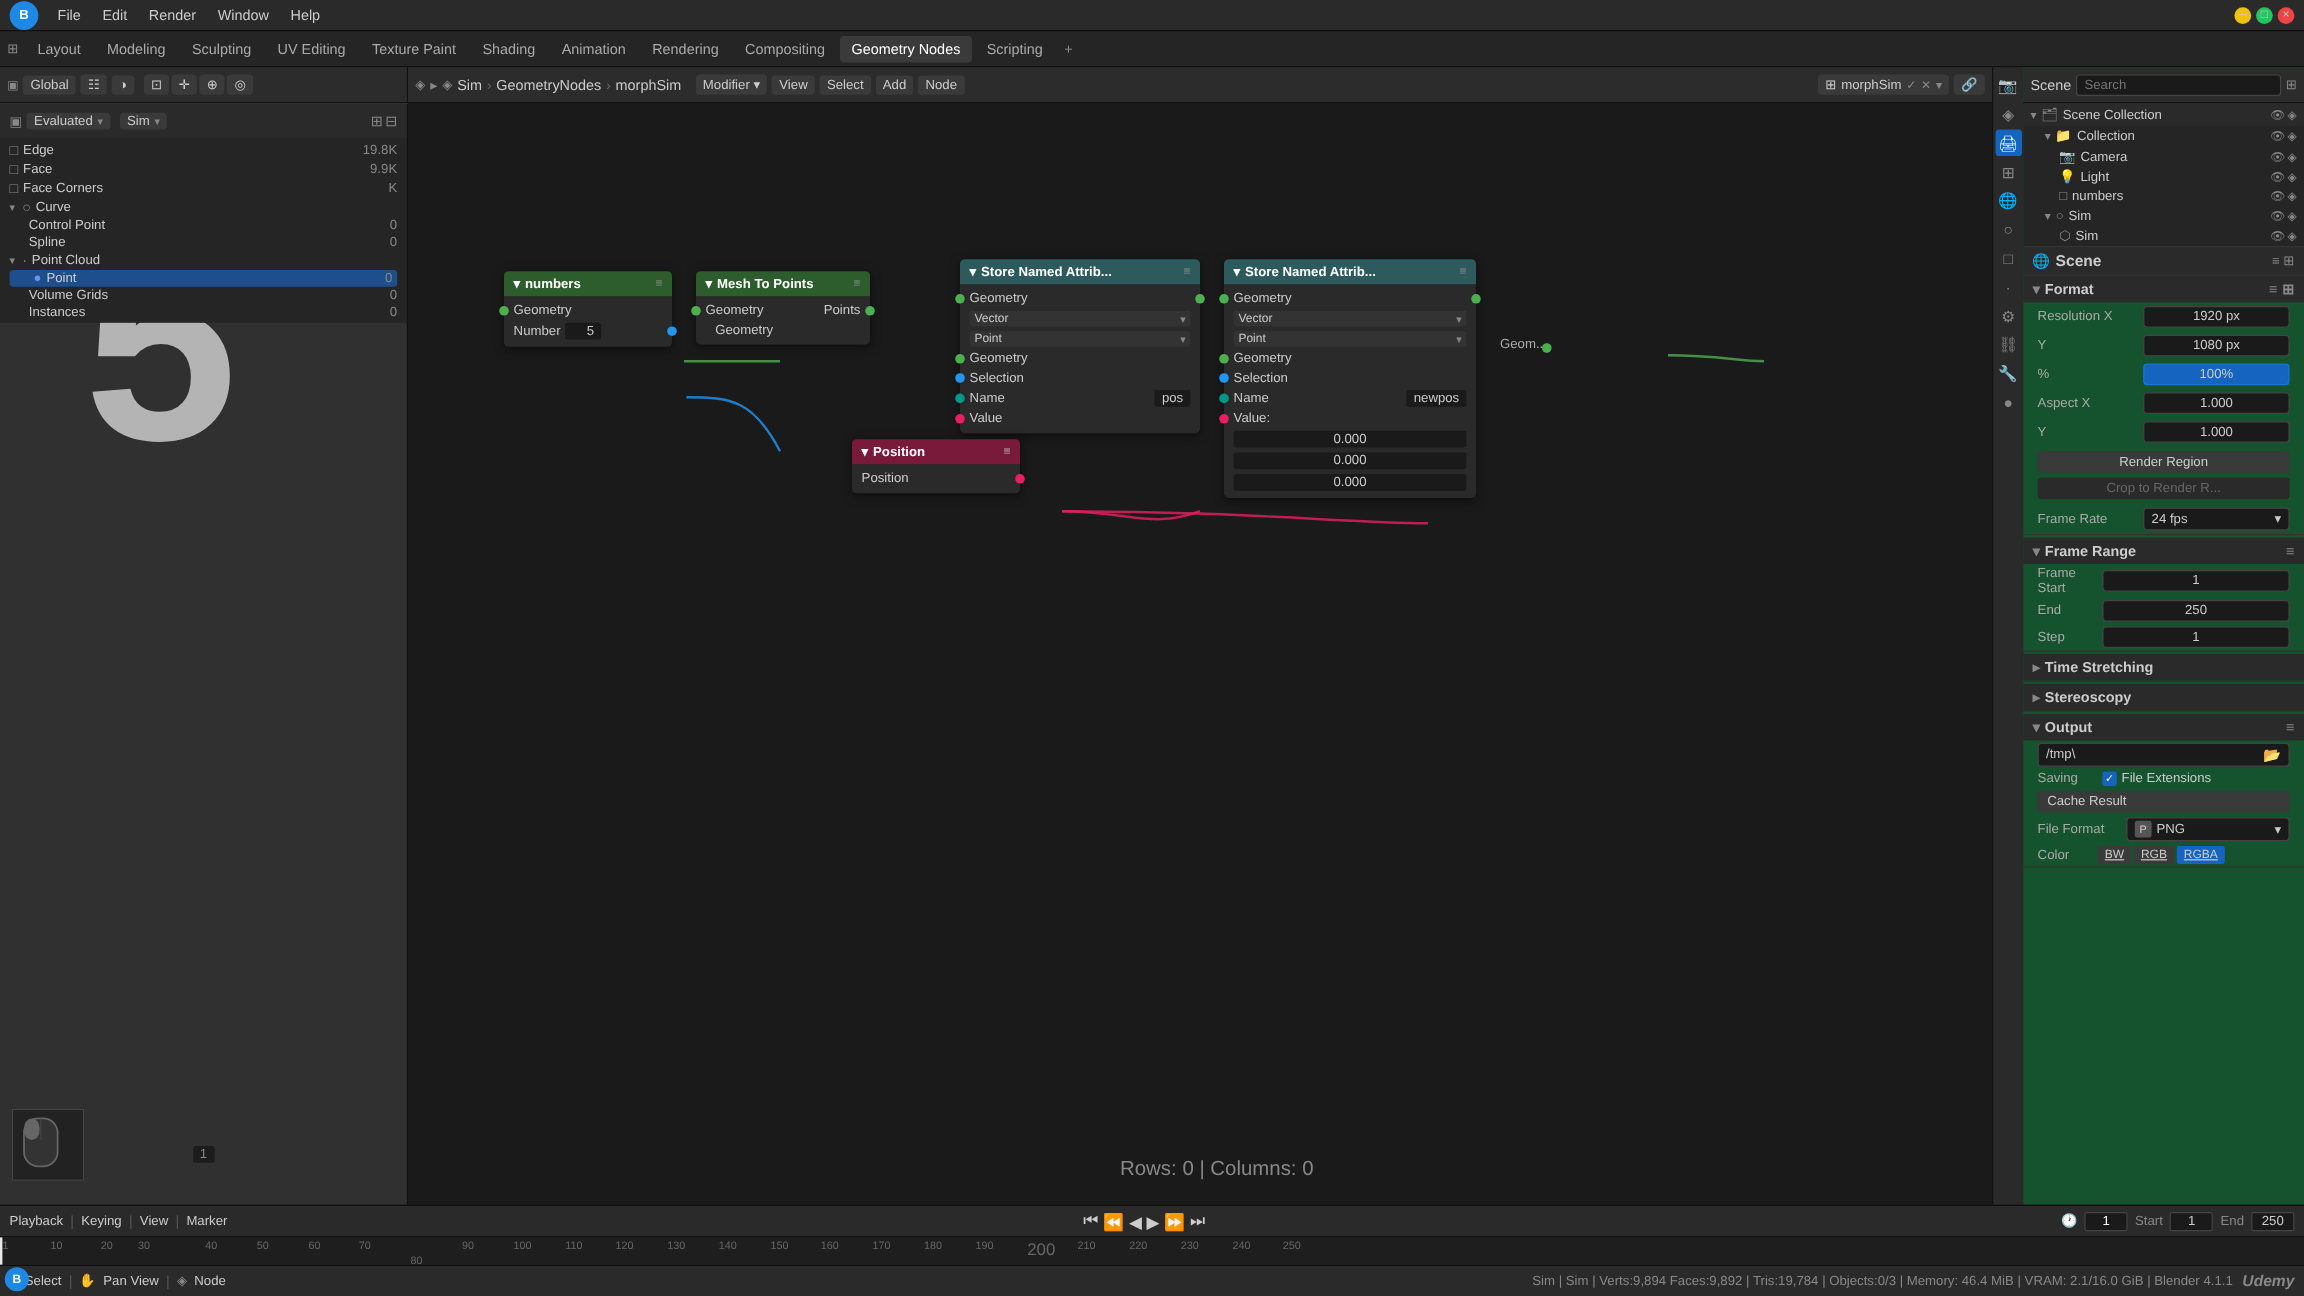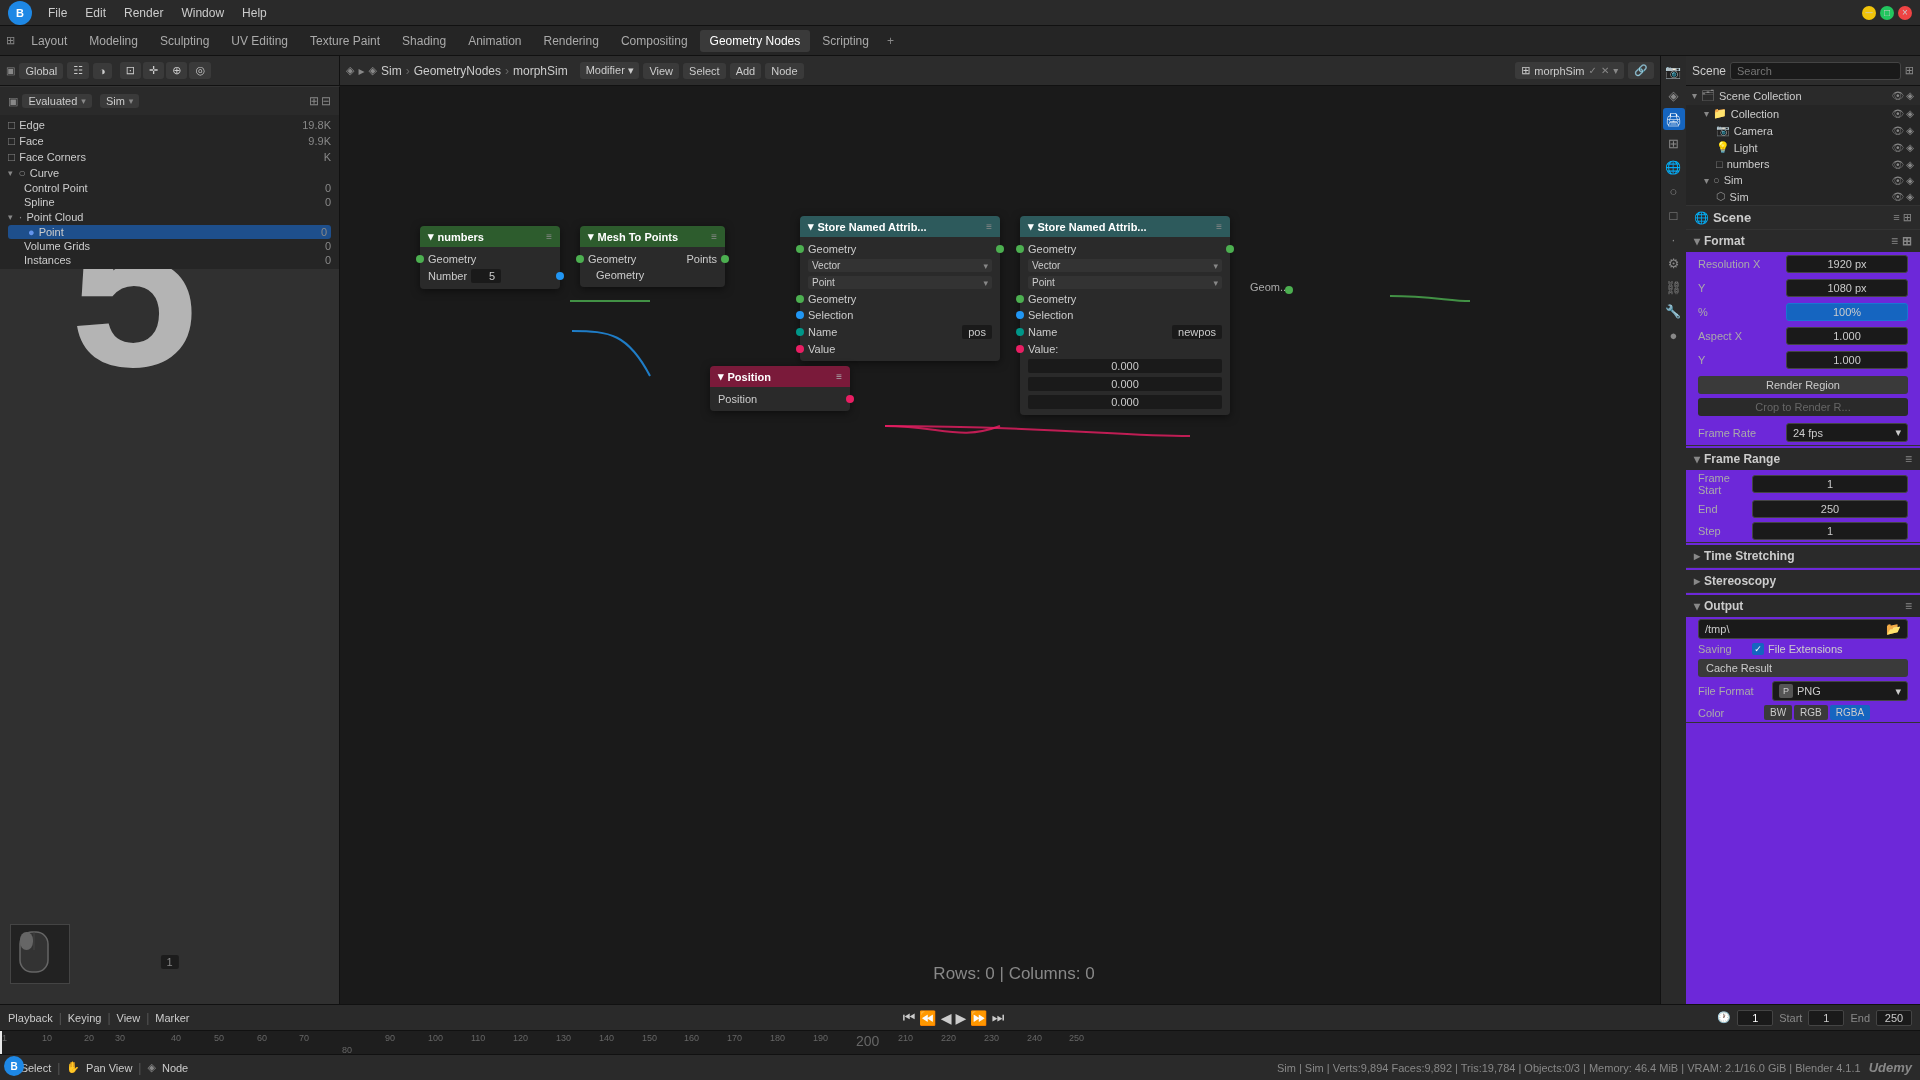--- a/index.html
+++ b/index.html
@@ -429,31 +429,32 @@
       background: #555;
       border-radius: 2px;
       font-size: 9px;
       display: flex; align-items: center; justify-content: center;
     }
 
     .color-row {
       display: flex;
       align-items: center;
       padding: 2px 12px;
-      gap: 16px;
+      gap: 0;
     }
     .color-label { color: #aaa; font-size: 11px; width: 50px; }
     .color-options { display: flex; gap: 2px; }
     .color-opt {
       padding: 2px 6px;
       background: #3a3a3a;
       border-radius: 2px;
       color: #ccc;
       font-size: 10px;
       cursor: pointer;
+      text-decoration: underline;
     }
     .color-opt.active { background: #1565C0; }
 
     .props-section-actions {
       margin-left: auto;
       display: flex;
       gap: 4px;
     }
     .props-action-icon { color: #888; font-size: 12px; cursor: pointer; }
   </style>
@@ -777,21 +778,21 @@
       <div class="side-icon">🌐</div>
       <div class="side-icon">○</div>
       <div class="side-icon">□</div>
       <div class="side-icon">·</div>
       <div class="side-icon">⚙</div>
       <div class="side-icon">⛓</div>
       <div class="side-icon">🔧</div>
       <div class="side-icon">●</div>
     </div>
 
-    <div style="flex:1;background:#6d28d9;overflow:hidden;display:flex;flex-direction:column;">
+    <div style="flex:1;background:#14532d;overflow:hidden;display:flex;flex-direction:column;">
 
       <div style="height:30px;background:#2c2c2c;display:flex;align-items:center;padding:0 6px;gap:4px;border-bottom:1px solid #111;">
         <span style="font-size:12px;color:#ccc;">Scene</span>
         <input class="props-search" type="text" placeholder="Search" style="">
         <span style="color:#888;font-size:11px;">⊞</span>
       </div>
 
       <div style="background:#252525;border-bottom:1px solid #333;max-height:180px;overflow-y:auto;">
         <div style="display:flex;align-items:center;padding:3px 6px;background:#2a2a2a;">
           <span style="color:#888;font-size:10px;margin-right:4px;">▾</span>

